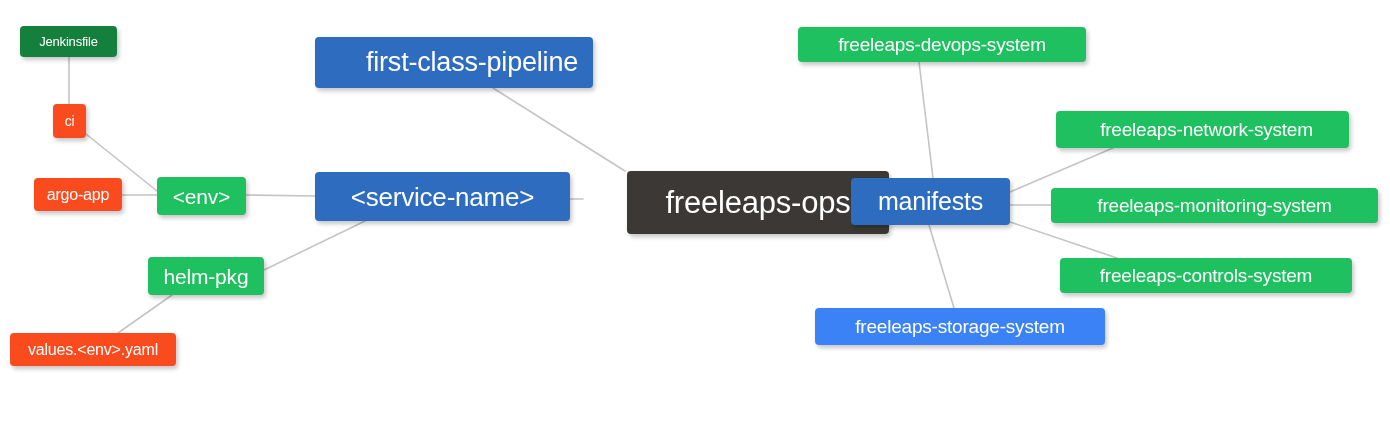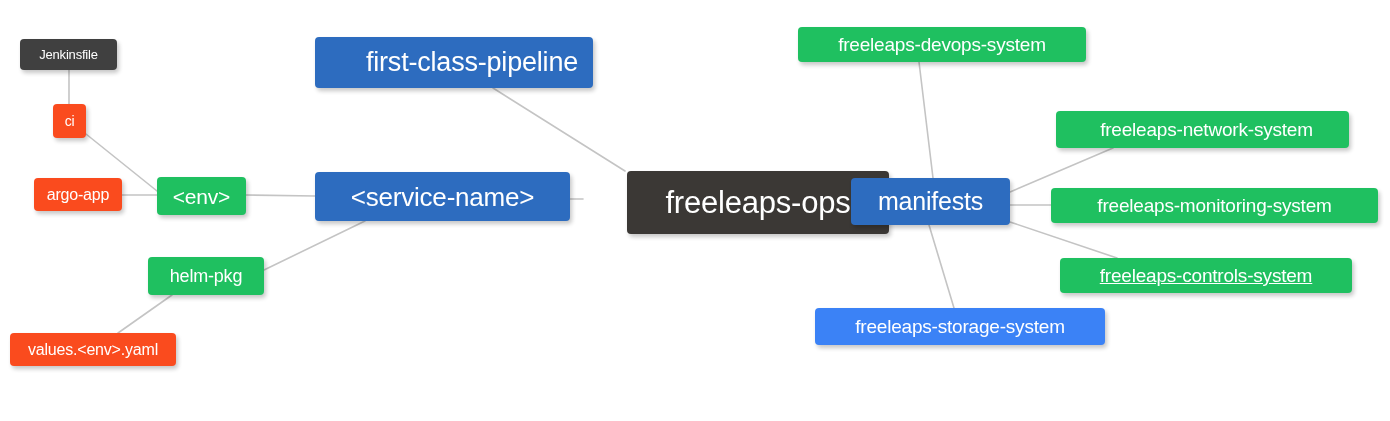--- a/index.html
+++ b/index.html
@@ -58,36 +58,36 @@
       <line x1="570" y1="199" x2="583" y2="199" stroke="#c4c4c4" stroke-width="1.6" stroke-linecap="round"></line>
       <line x1="845" y1="201" x2="851" y2="201" stroke="#c4c4c4" stroke-width="1.6" stroke-linecap="round"></line>
       <line x1="933" y1="178" x2="919" y2="62" stroke="#c4c4c4" stroke-width="1.6" stroke-linecap="round"></line>
       <line x1="1010" y1="192" x2="1113" y2="148" stroke="#c4c4c4" stroke-width="1.6" stroke-linecap="round"></line>
       <line x1="1010" y1="205" x2="1051" y2="205" stroke="#c4c4c4" stroke-width="1.6" stroke-linecap="round"></line>
       <line x1="1010" y1="222" x2="1117" y2="258" stroke="#c4c4c4" stroke-width="1.6" stroke-linecap="round"></line>
       <line x1="929" y1="225" x2="954" y2="308" stroke="#c4c4c4" stroke-width="1.6" stroke-linecap="round"></line>
     </svg>
 
   <div id="node-layer">
-      <div class="node" style="left: 20px; top: 26px; width: 97px; height: 31px; background: #404040; font-size: 13px; margin-top: 13px;">
+      <div class="node" style="left: 20px; top: 26px; width: 97px; height: 31px; background: #15803d; font-size: 13px;">
         <span class="node-label">Jenkinsfile</span>
       </div>
       <div class="node" style="left: 53px; top: 104px; width: 33px; height: 34px; background: rgb(250, 75, 30); font-size: 14px;">
         <span class="node-label">ci</span>
       </div>
       <div class="node" style="left: 34px; top: 178px; width: 88px; height: 33px; background: rgb(250, 75, 30); font-size: 16px;">
         <span class="node-label">argo-app</span>
       </div>
       <div class="node" style="left: 10px; top: 333px; width: 166px; height: 33px; background: rgb(250, 75, 30); font-size: 16px;">
         <span class="node-label">values.&lt;env&gt;.yaml</span>
       </div>
       <div class="node" style="left: 157px; top: 177px; width: 89px; height: 38px; background: rgb(31, 192, 96); font-size: 21px;">
         <span class="node-label">&lt;env&gt;</span>
       </div>
-      <div class="node" style="left: 148px; top: 257px; width: 116px; height: 38px; background: rgb(31, 192, 96); font-size: 18px;">
+      <div class="node" style="left: 148px; top: 257px; width: 116px; height: 38px; background: rgb(31, 192, 96); font-size: 21px;">
         <span class="node-label">helm-pkg</span>
       </div>
       <div class="node" style="left: 315px; top: 37px; width: 278px; height: 51px; background: rgb(45, 108, 191); font-size: 27px; padding-left: 36px;">
         <span class="node-label">first-class-pipeline</span>
       </div>
       <div class="node" style="left: 315px; top: 172px; width: 255px; height: 49px; background: rgb(45, 108, 191); font-size: 26px;">
         <span class="node-label">&lt;service-name&gt;</span>
       </div>
       <div class="node" style="left: 583px; top: 171px; width: 262px; height: 63px; background: rgb(59, 56, 53); font-size: 31px; margin-left: 44px;">
         <span class="node-label">freeleaps-ops</span>
@@ -97,21 +97,21 @@
       </div>
       <div class="node" style="left: 798px; top: 27px; width: 288px; height: 35px; background: rgb(31, 192, 96); font-size: 19px;">
         <span class="node-label">freeleaps-devops-system</span>
       </div>
       <div class="node" style="left: 1056px; top: 111px; width: 293px; height: 37px; background: rgb(31, 192, 96); font-size: 19px; padding-left: 8px;">
         <span class="node-label">freeleaps-network-system</span>
       </div>
       <div class="node" style="left: 1051px; top: 188px; width: 327px; height: 35px; background: rgb(31, 192, 96); font-size: 19px;">
         <span class="node-label">freeleaps-monitoring-system</span>
       </div>
-      <div class="node" style="left: 1060px; top: 258px; width: 292px; height: 35px; background: rgb(31, 192, 96); font-size: 19px; text-decoration: underline;">
+      <div class="node" style="left: 1060px; top: 258px; width: 292px; height: 35px; background: rgb(31, 192, 96); font-size: 19px;">
         <span class="node-label">freeleaps-controls-system</span>
       </div>
       <div class="node" style="left: 815px; top: 308px; width: 290px; height: 37px; background: #3b82f6; font-size: 19px;">
         <span class="node-label">freeleaps-storage-system</span>
       </div>
     </div>
 
 </div>
 
 </body></html>

